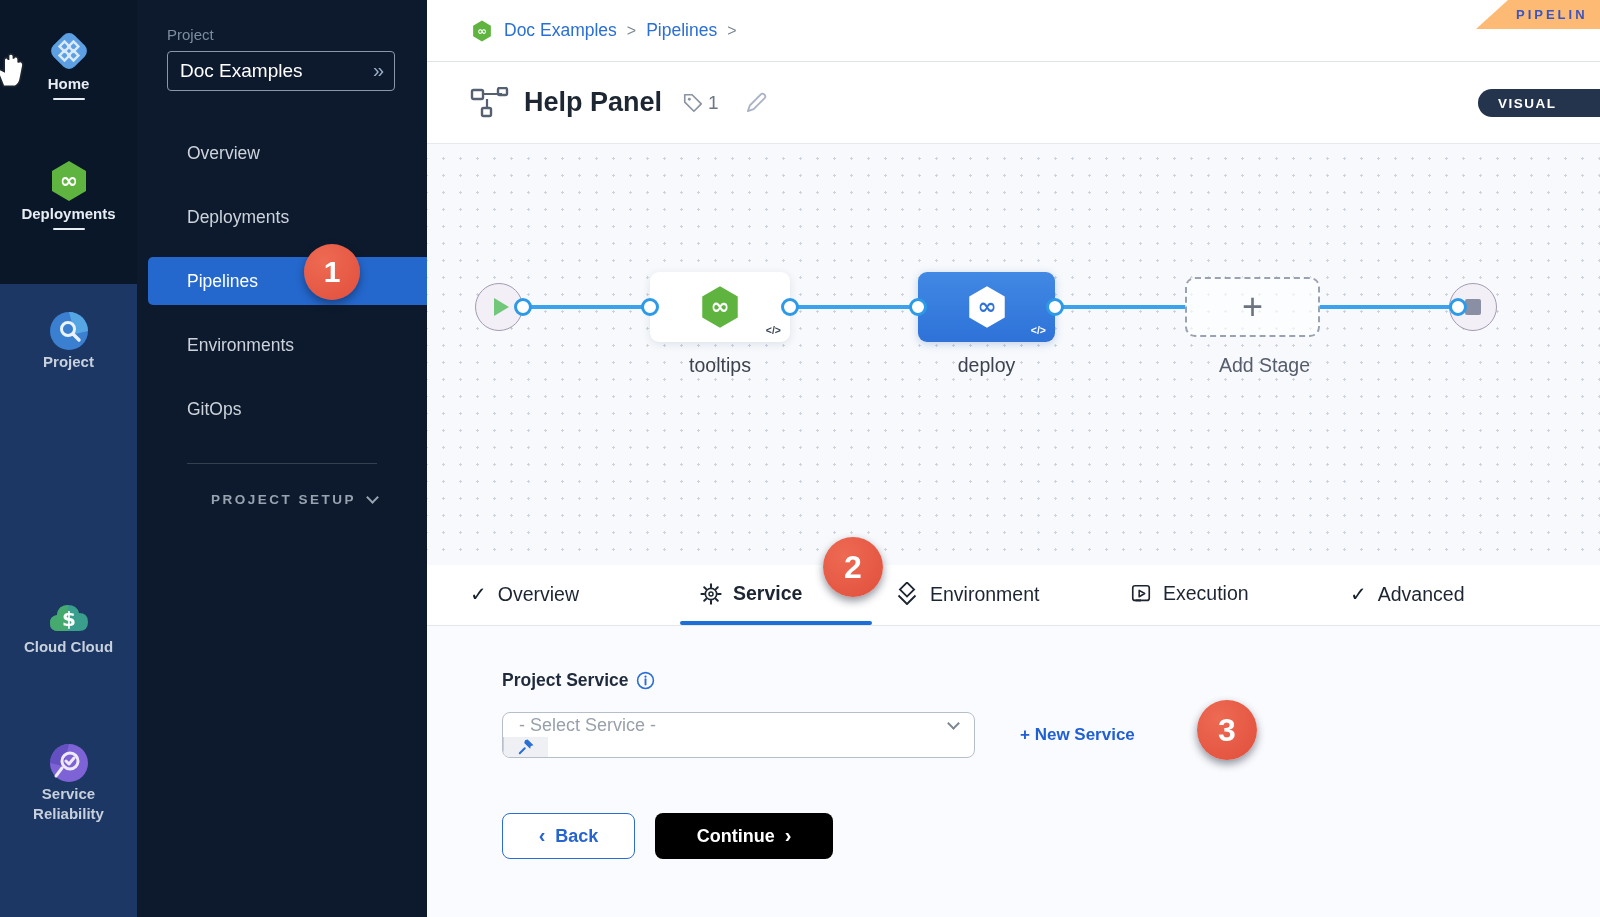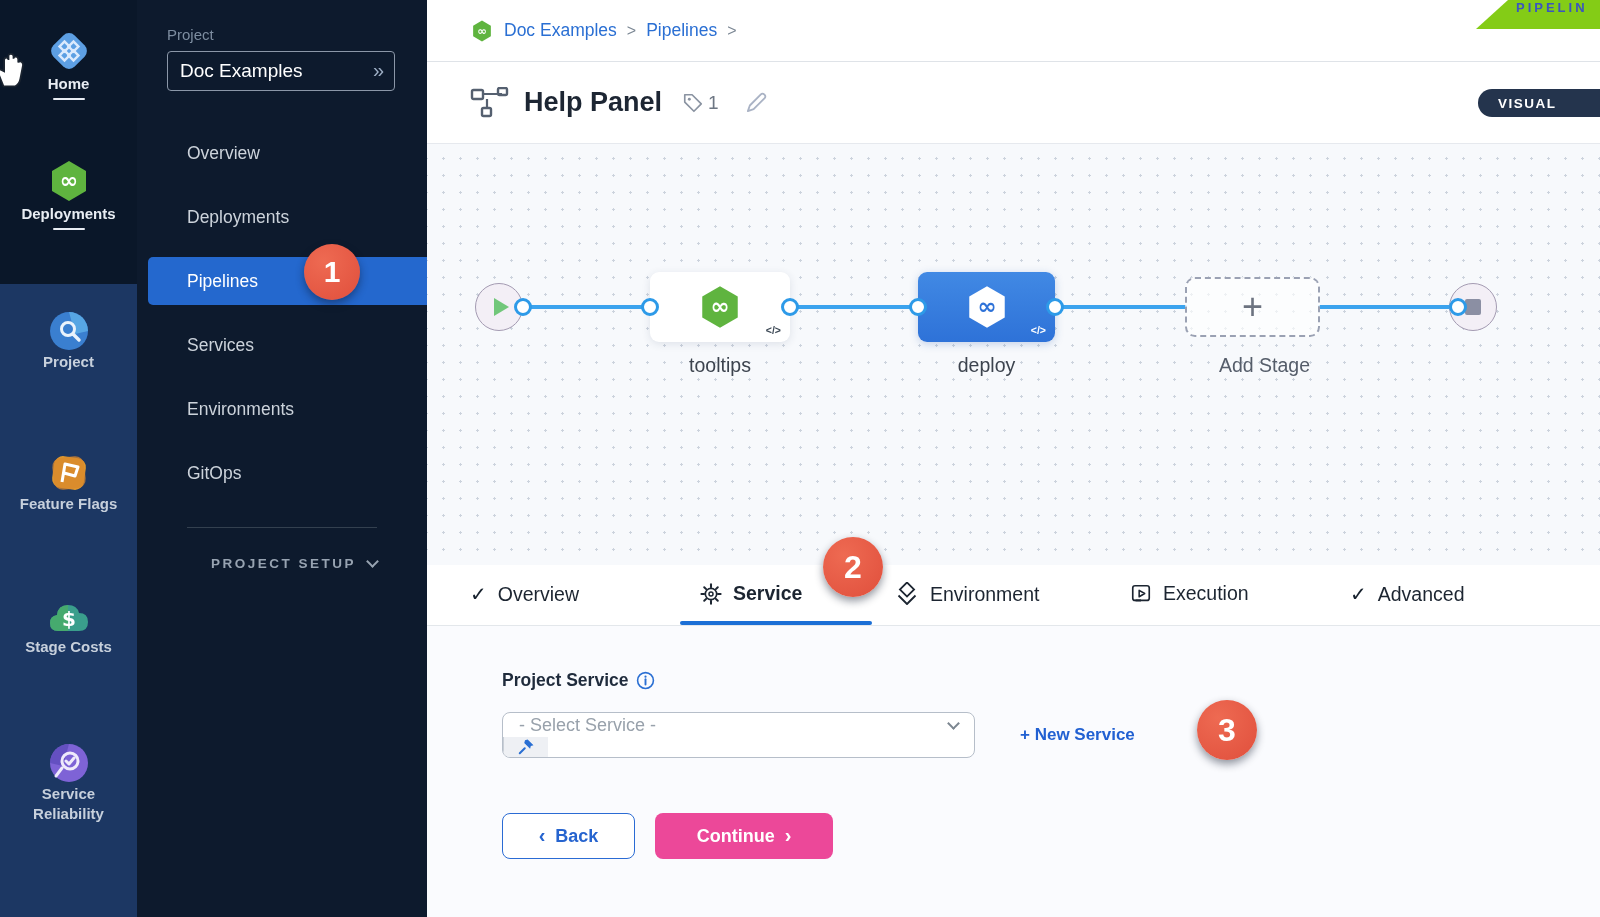--- a/index.html
+++ b/index.html
@@ -43,23 +43,23 @@
   .badge-2 { left:396px; top:537px; width:60px; height:60px; font-size:32px; }
   .badge-3 { left:770px; top:700px; width:60px; height:60px; font-size:32px; }
 
   
   .main { flex:1; display:flex; flex-direction:column; position:relative; background:#fff; }
 
   .topbar { height:62px; border-bottom:1px solid #dfe3e8; display:flex; align-items:center;
     padding-left:43px; gap:10px; position:relative; flex:none; }
   .crumb-link { color:#2a6fd3; font-size:17.5px; cursor:pointer; }
   .crumb-sep { color:#7b8794; font-size:16px; }
-  .ribbon { position:absolute; right:0; top:0; height:29px; width:124px; background:#84cc16;
+  .ribbon { position:absolute; right:0; top:0; height:29px; width:124px; background:#fdba74;
     clip-path:polygon(32px 0, 100% 0, 100% 100%, 0 100%);
-    display:flex; padding-left:40px;
+    display:flex; align-items:center; padding-left:40px;
     color:#3b55c0; font-size:13px; font-weight:700; letter-spacing:3px; }
 
   .titlebar { height:82px; border-bottom:1px solid #e6e9ee; display:flex; align-items:center;
     padding-left:43px; gap:14px; position:relative; flex:none; }
   .page-title { color:#1d2633; font-size:27px; font-weight:700; margin-left:0; }
   .tag-wrap { display:flex; align-items:center; gap:4px; color:#6d7683; font-size:19px; margin-left:6px; }
   .visual-pill { position:absolute; right:0; top:27px; height:28px; width:122px; background:#24344d;
     border-radius:14px 0 0 14px; display:flex; align-items:center; padding-left:20px;
     color:#fff; font-size:13.5px; font-weight:700; letter-spacing:1.5px; cursor:pointer; }
 
@@ -109,21 +109,21 @@
   .select-box .ph { color:#98a1ab; font-size:18px; }
   .sel-chev { width:9px; height:9px; border-right:2px solid #7c8690; border-bottom:2px solid #7c8690;
     transform:rotate(45deg); margin-top:-4px; }
   .pin-seg { width:45px; background:#eef0f4; border-left:1px solid #c9cfd7; display:flex;
     align-items:center; justify-content:center; cursor:pointer; }
   .new-service { margin-left:45px; color:#2160d2; font-size:17px; font-weight:700; cursor:pointer; }
   .btn-row { margin-top:55px; display:flex; gap:20px; }
   .btn { height:46px; border-radius:8px; display:flex; align-items:center; justify-content:center;
     gap:10px; font-size:18px; font-weight:700; cursor:pointer; }
   .btn.back { width:133px; background:#fff; border:1.5px solid #2a6bd4; color:#2664cf; }
-  .btn.primary { width:178px; background:#ec4899; border:none; color:#fff; }
+  .btn.primary { width:178px; background:#000000; border:none; color:#fff; }
   .btn .arr { font-size:20px; font-weight:700; margin-top:-2px; }
 
   .icon { flex:none; display:inline-flex; }
 </style>
 </head>
 <body>
 
 <div class="app">
 
   <div class="rail">
@@ -166,40 +166,30 @@
           <circle cx="21" cy="21" r="19" fill="#3a7fd0"></circle>
           <circle cx="21" cy="21" r="19" fill="none"></circle>
           <path d="M21 2 A19 19 0 0 1 40 21 L27 24 Z" fill="#5fb0e8" opacity="0.8"></path>
           <circle cx="20" cy="19" r="6.5" fill="none" stroke="#eaf3fc" stroke-width="3"></circle>
           <line x1="25" y1="24" x2="31" y2="30" stroke="#eaf3fc" stroke-width="3.4" stroke-linecap="round"></line>
         </svg>
       </span>
       <span class="lbl dim">Project</span>
     </div>
 
-    <div class="rail-item" style="top:452px;">
-      <span class="icon">
-        <svg width="42" height="42" viewBox="0 0 42 42">
-          <rect x="5" y="5" width="32" height="32" rx="9" transform="rotate(8 21 21)" fill="#e09a2f"></rect>
-          <rect x="5" y="5" width="32" height="32" rx="9" transform="rotate(-6 21 21)" fill="#d8872c" opacity="0.75"></rect>
-          <path d="M14 30 L17 12 L30 15 L27 24 L16 21" fill="none" stroke="#ffffff" stroke-width="3" stroke-linejoin="round"></path>
-        </svg>
-      </span>
-      <span class="lbl dim">Feature Flags</span>
-    </div>
 
     <div class="rail-item" style="top:597px;">
       <span class="icon">
         <svg width="46" height="40" viewBox="0 0 46 40">
           <path d="M12 34 Q4 34 4 26 Q4 19 11 18 Q12 8 22 8 Q31 8 33 16 Q42 16 42 25 Q42 34 33 34 Z" fill="#3a9e8c"></path>
           <path d="M12 34 Q4 34 4 26 Q4 19 11 18 Q12 8 22 8 L22 34 Z" fill="#49ab68" opacity="0.85"></path>
           <text x="23" y="29" text-anchor="middle" font-size="20" font-weight="bold" fill="#ffffff" font-family="DejaVu Sans, sans-serif">$</text>
         </svg>
       </span>
-      <span class="lbl dim">Stage Costs</span>
+      <span class="lbl dim">Cloud Cloud</span>
     </div>
 
     <div class="rail-item" style="top:742px; padding:0 8px;">
       <span class="icon">
         <svg width="42" height="42" viewBox="0 0 42 42">
           <circle cx="21" cy="21" r="19" fill="#7e63d6"></circle>
           <path d="M21 2 A19 19 0 0 0 2 21 L15 24 Z" fill="#5a49b8" opacity="0.7"></path>
           <circle cx="22" cy="19" r="8" fill="none" stroke="#efeafb" stroke-width="3"></circle>
           <path d="M18 19 l3 3 l5 -6" fill="none" stroke="#efeafb" stroke-width="3" stroke-linecap="round" stroke-linejoin="round"></path>
           <line x1="14" y1="26" x2="8" y2="34" stroke="#efeafb" stroke-width="3" stroke-linecap="round"></line>
@@ -218,23 +208,20 @@
 
     <div class="nav">
       <div class="nav-item">
         <span>Overview</span>
         </div>
       <div class="nav-item">
         <span>Deployments</span>
         </div>
       <div class="nav-item active">
         <span>Pipelines</span>
-        </div>
-      <div class="nav-item">
-        <span>Services</span>
         </div>
       <div class="nav-item">
         <span>Environments</span>
         </div>
       <div class="nav-item">
         <span>GitOps</span>
         </div>
     </div>
 
     <div class="panel-divider"></div>

